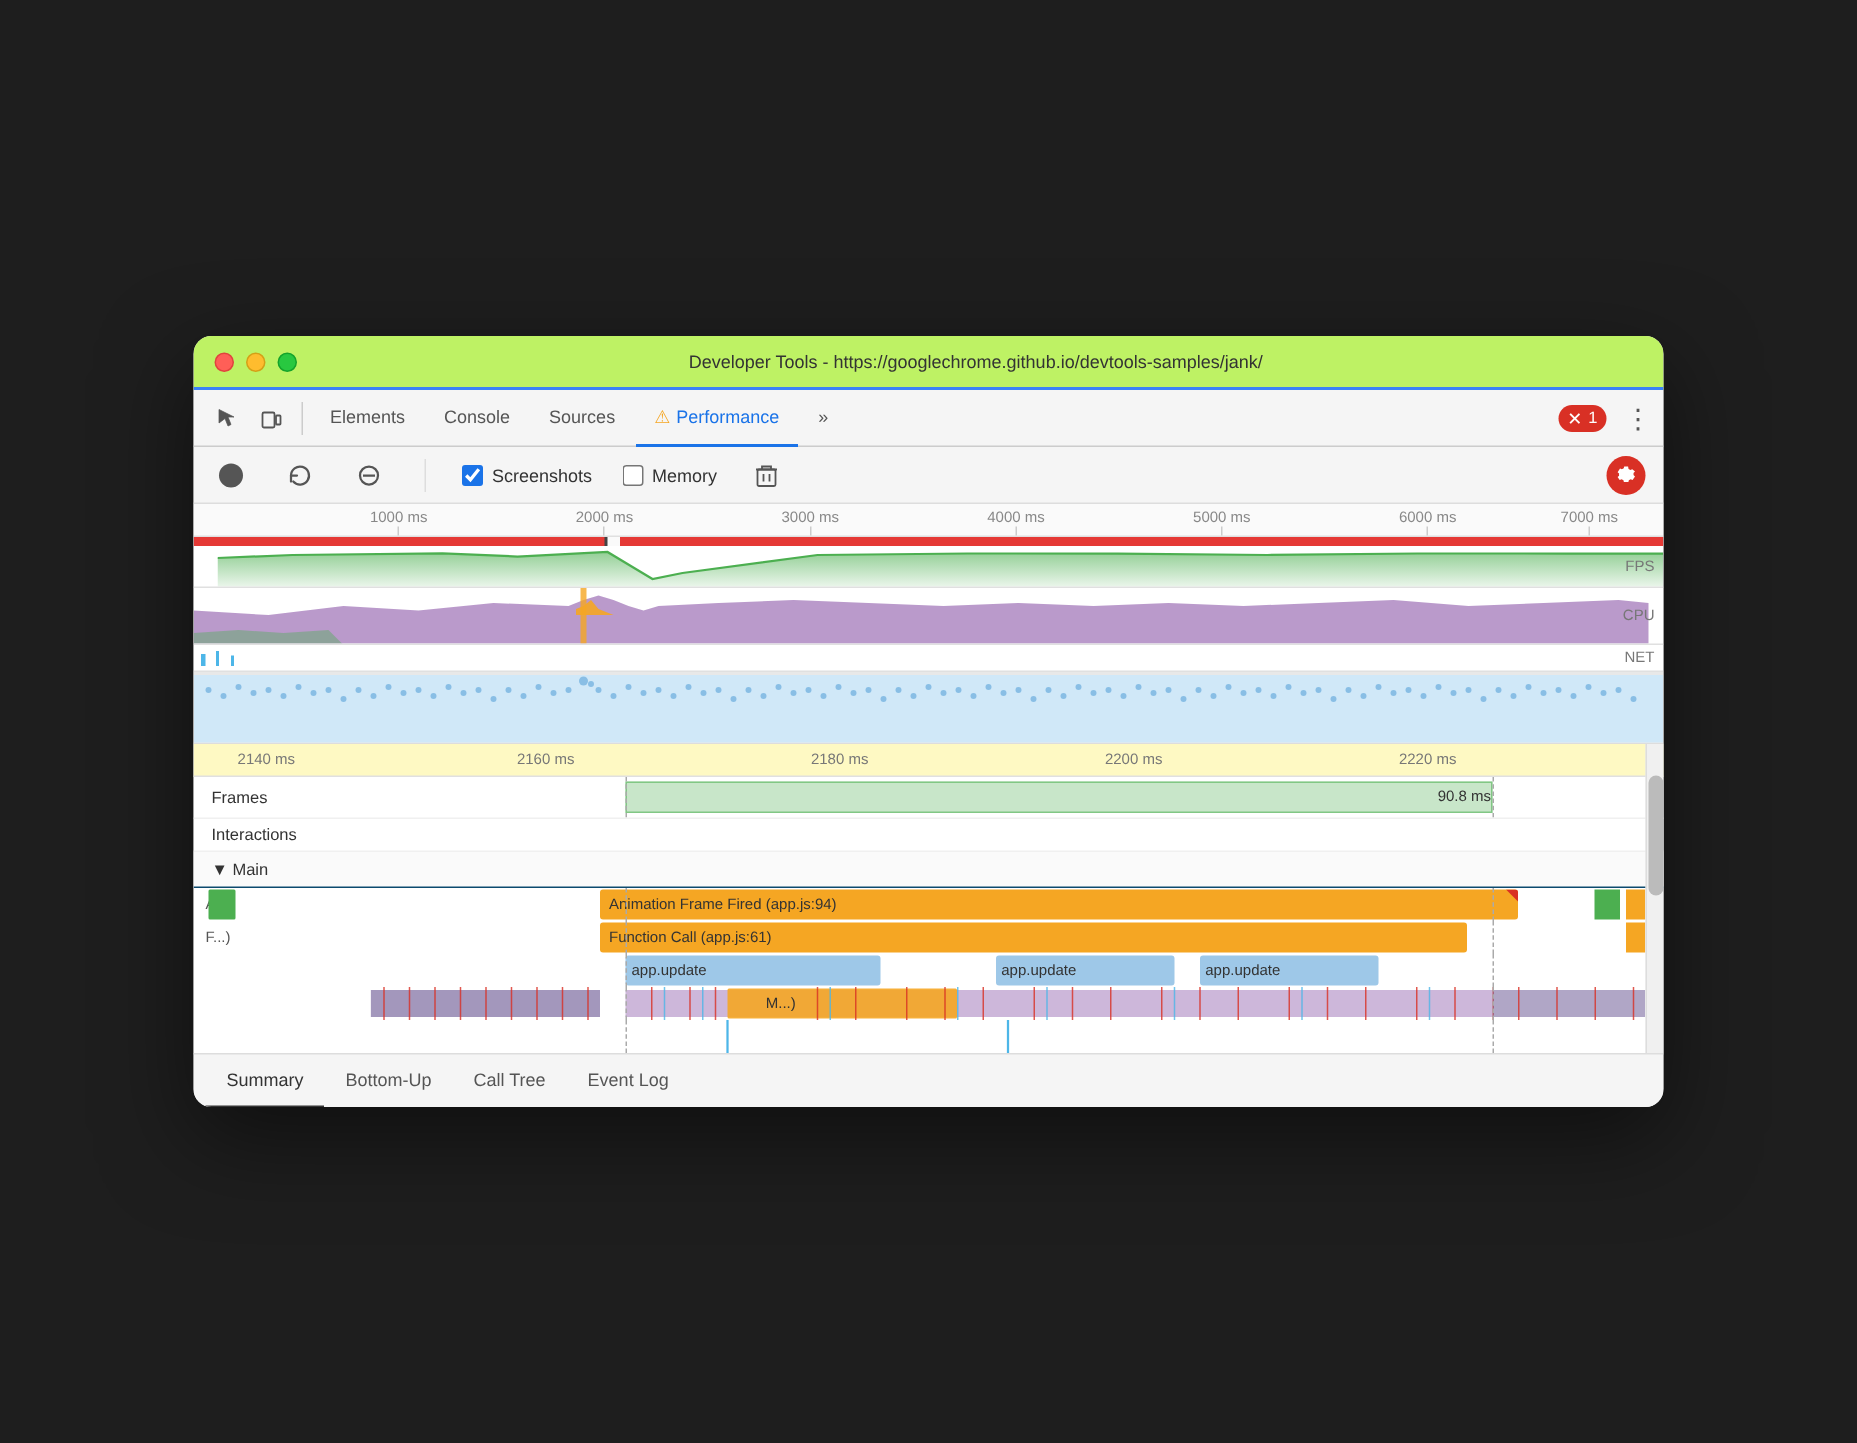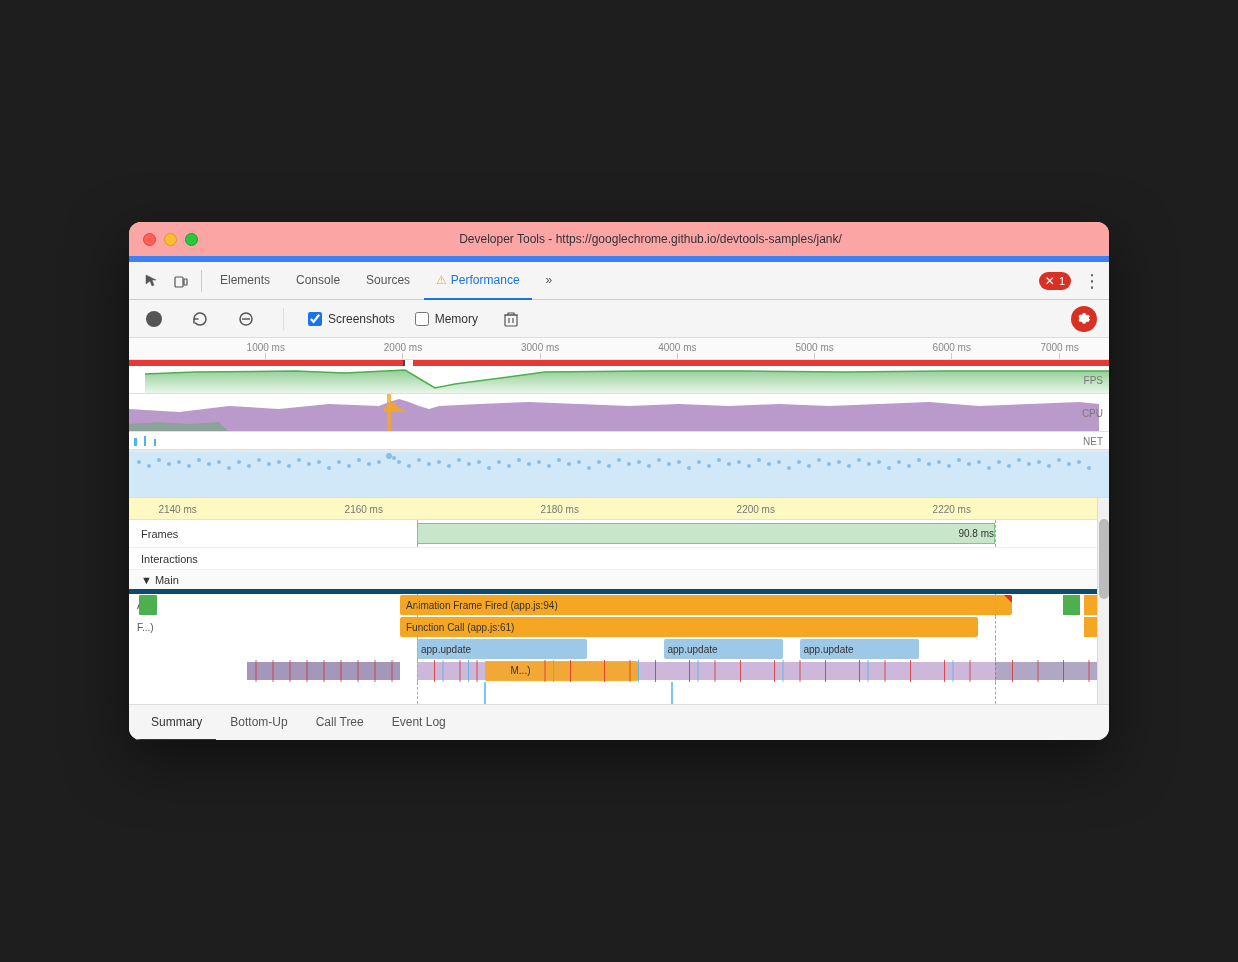--- a/index.html
+++ b/index.html
@@ -13,26 +13,26 @@
     }
     .window {
       width: 980px;
       background: #f0f0f0;
       border-radius: 12px;
       box-shadow: 0 20px 60px rgba(0,0,0,0.5);
       overflow: hidden;
     }
     
     .titlebar {
-      background: #fca5a5;
+      background: #bef264;
       padding: 10px 14px;
       display: flex;
       align-items: center;
       gap: 8px;
-      border-bottom: 6px solid #3b82f6;
+      border-bottom: 2px solid #3b82f6;
     }
     .traffic-light {
       width: 13px; height: 13px;
       border-radius: 50%;
       cursor: pointer;
     }
     .traffic-light.close { background: #ff5f57; border: 1px solid #e0443e; }
     .traffic-light.minimize { background: #febc2e; border: 1px solid #d4a017; }
     .traffic-light.maximize { background: #28c840; border: 1px solid #14a32b; }
     .titlebar-title {
@@ -524,21 +524,21 @@
           <span>90.8 ms</span>
         </div>
       </div>
     </div>
 
     <div style="display:flex;align-items:center;height:22px;border-bottom:1px solid #f0f0f0;">
       <div style="width:118px;padding-left:12px;font-size:11px;color:#333;">Interactions</div>
       <div style="flex:1;"></div>
     </div>
 
-    <div style="display:flex;align-items:center;height:24px;font-size:11px;color:#333;padding-left:12px;background:#fafafa;border-bottom:5px solid #0c4a6e;">
+    <div style="display:flex;align-items:center;height:24px;font-size:11px;color:#333;padding-left:12px;background:#fafafa;border-bottom:1px solid #0c4a6e;">
       <span>▼ Main</span>
     </div>
 
     <div style="display:flex;align-items:center;height:22px;position:relative;overflow:hidden;">
       <div style="width:118px;padding-left:8px;font-size:10px;color:#555;flex-shrink:0;overflow:hidden;white-space:nowrap;">A...)</div>
       <div style="position:absolute;left:10px;top:1px;width:18px;height:20px;background:#4caf50;border-radius:1px;"></div>
       <div style="flex:1;position:relative;height:100%;overflow:hidden;margin-right:12px;">
         <div class="dashed-line" style="left:20%;"></div>
         <div class="dashed-line" style="left:88%;"></div>
 

